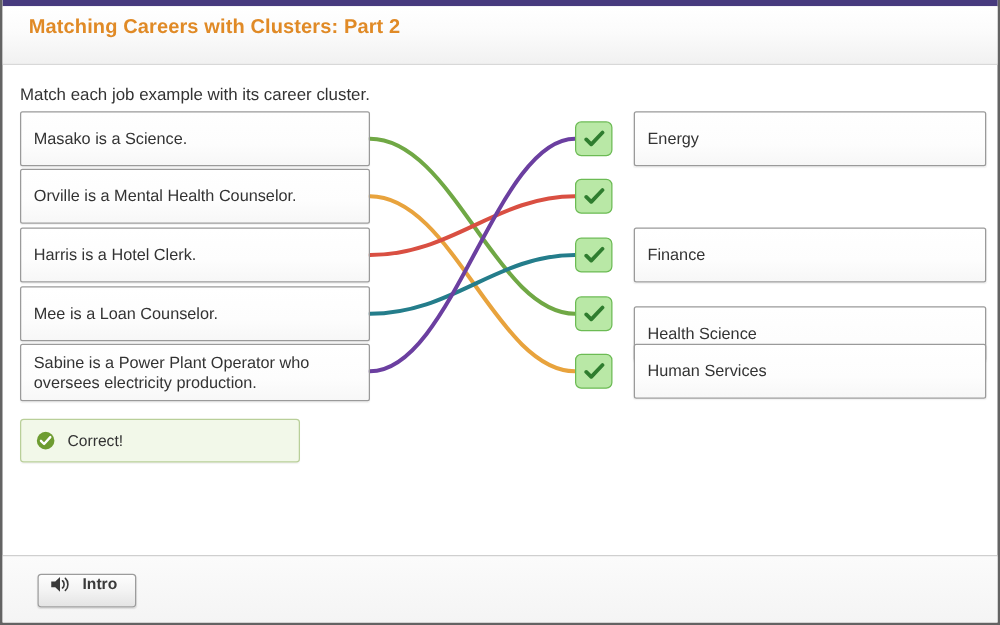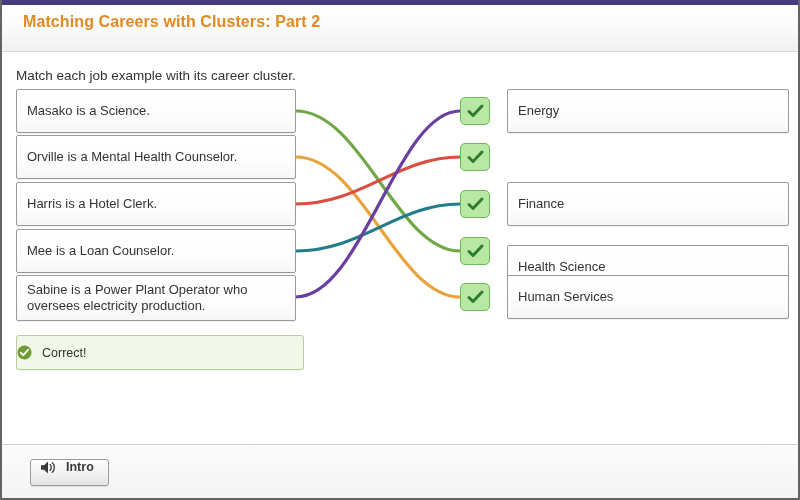--- a/index.html
+++ b/index.html
@@ -127,28 +127,29 @@
     left: 0; top: 0;
     width: 800px;
     height: 238px;
     pointer-events: none;
   }
   
   #feedback {
     position: absolute;
     left: 14px;
     top: 335px;
-    width: 288px;
+    width: 224px;
     height: 35px;
     box-sizing: border-box;
     background: #f2f8e9;
     border: 1px solid #b9cf99;
     border-radius: 3px;
     display: flex;
     align-items: center;
+    padding-left: 12px;
     box-shadow: 0 1px 1px rgba(0,0,0,0.05);
   }
   #feedback-icon {
     width: 15px;
     height: 15px;
     margin-right: 10px;
     flex: 0 0 auto;
   }
   #feedback-text {
     font-size: 12.5px;

